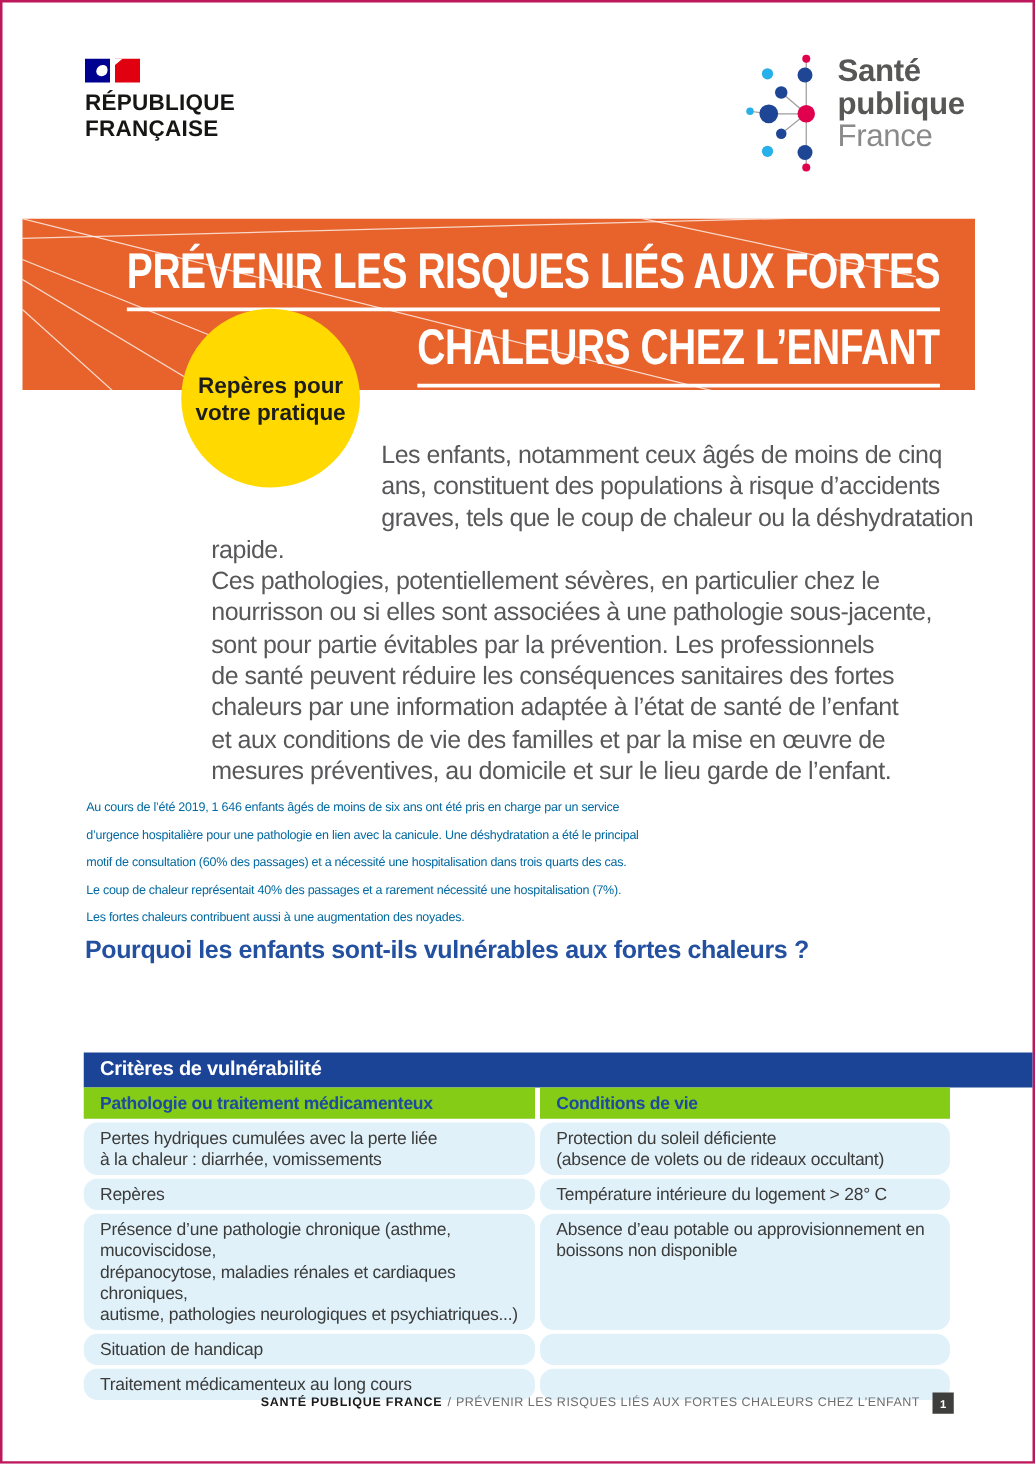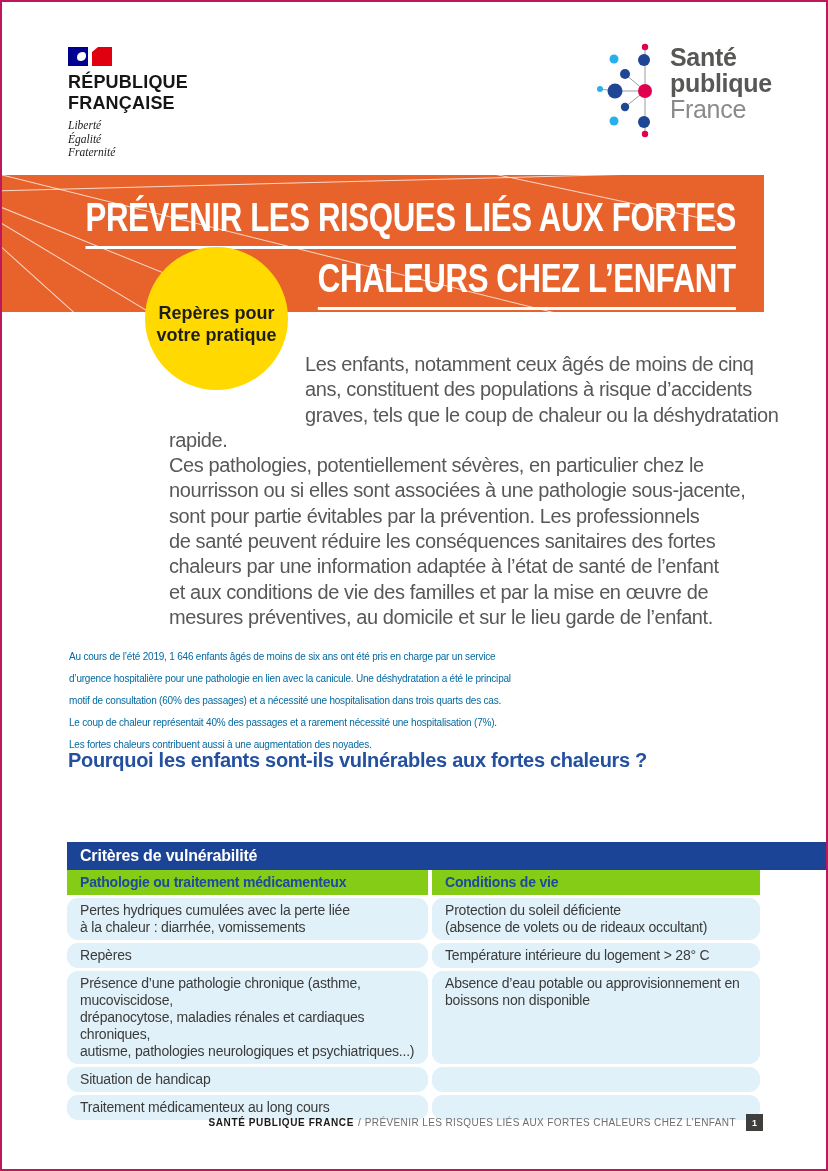--- a/index.html
+++ b/index.html
@@ -23,42 +23,42 @@
   .rf-motto { margin-top:6px; font-family:"Liberation Serif", serif; font-style:italic;
     font-size:11.5px; line-height:13.5px; color:#1a1a19; }
 
   .spf-logo { position:absolute; left:592px; top:34px; width:180px; height:105px; }
   .spf-dots { position:absolute; left:0; top:0; }
   .spf-text { position:absolute; left:76px; top:8px; font-size:25px; line-height:26px;
     font-weight:bold; color:#575756; letter-spacing:-0.3px; }
   .spf-text .fr { font-weight:normal; color:#8A8A8A; }
 
   
-  .banner { position:absolute; left:0; top:173px; width:762px; height:137px;
+  .banner { position:absolute; left:16px; top:173px; width:762px; height:137px;
     background:#E8632C; overflow:hidden; }
   .ray { position:absolute; height:1px; background:rgba(255,255,255,0.75);
     transform-origin:0 0; }
   .banner-title { position:absolute; right:28px; top:22px; text-align:right; z-index:2; }
   .banner-title .line { display:inline-block; color:#ffffff; font-weight:bold;
     font-size:40px; line-height:40px; letter-spacing:-0.5px; white-space:nowrap;
     transform:scaleX(0.78); transform-origin:100% 50%;
     border-bottom:3px solid #ffffff; padding-bottom:9px; }
   .banner-title .l2 { margin-top:9px; }
 
   
   .badge { position:absolute; left:143px; top:245px; width:143px; height:143px;
     border-radius:50%; background:#FFD900; z-index:5;
     display:flex; align-items:center; justify-content:center; text-align:center; }
   .badge-text { font-weight:bold; font-size:18px; line-height:22px; color:#1D1D1B; }
 
   
   .intro { position:absolute; left:167px; top:350px; width:614px;
     font-size:20px; line-height:25.3px; letter-spacing:-0.4px; color:#58585A; }
   .intro-indent { float:left; width:136px; height:51px; }
-  .preline { white-space:pre-line;margin-top:10px; }
+  .preline { white-space:pre-line; }
 
   
   .stats { position:absolute; left:67px; top:634px; width:710px;
     font-size:10px; line-height:22px; letter-spacing:-0.2px; color:#0369a1; }
 
   
   .section-heading { position:absolute; left:66px; top:747px; width:710px;
     font-size:20px; font-weight:bold; letter-spacing:-0.3px; color:#2450A0; }
   .section-body { position:absolute; left:67px; top:779px; width:710px;
     font-size:14.5px; line-height:22px; letter-spacing:-0.2px; color:#3B3B3A; }
@@ -94,25 +94,20 @@
   <div class="rf-logo">
     <div class="rf-flag">
       <span class="b"></span>
         <span class="r"></span>
         <span class="face"></span>
         <span class="notch"></span>
     </div>
     <div class="rf-name">
       <div>RÉPUBLIQUE</div>
       <div>FRANÇAISE</div>
-    </div>
-    <div class="rf-motto">
-      <div>Liberté</div>
-      <div>Égalité</div>
-      <div>Fraternité</div>
     </div>
   </div>
 
   <div class="spf-logo">
     <svg class="spf-dots" width="70" height="105" viewBox="0 0 70 105">
       <g stroke="#9D9D9C" stroke-width="1">
         <line x1="51" y1="11" x2="51" y2="98"></line>
         <line x1="51" y1="55" x2="21" y2="55"></line>
         <line x1="51" y1="55" x2="31" y2="38"></line>
         <line x1="51" y1="55" x2="31" y2="71"></line>

